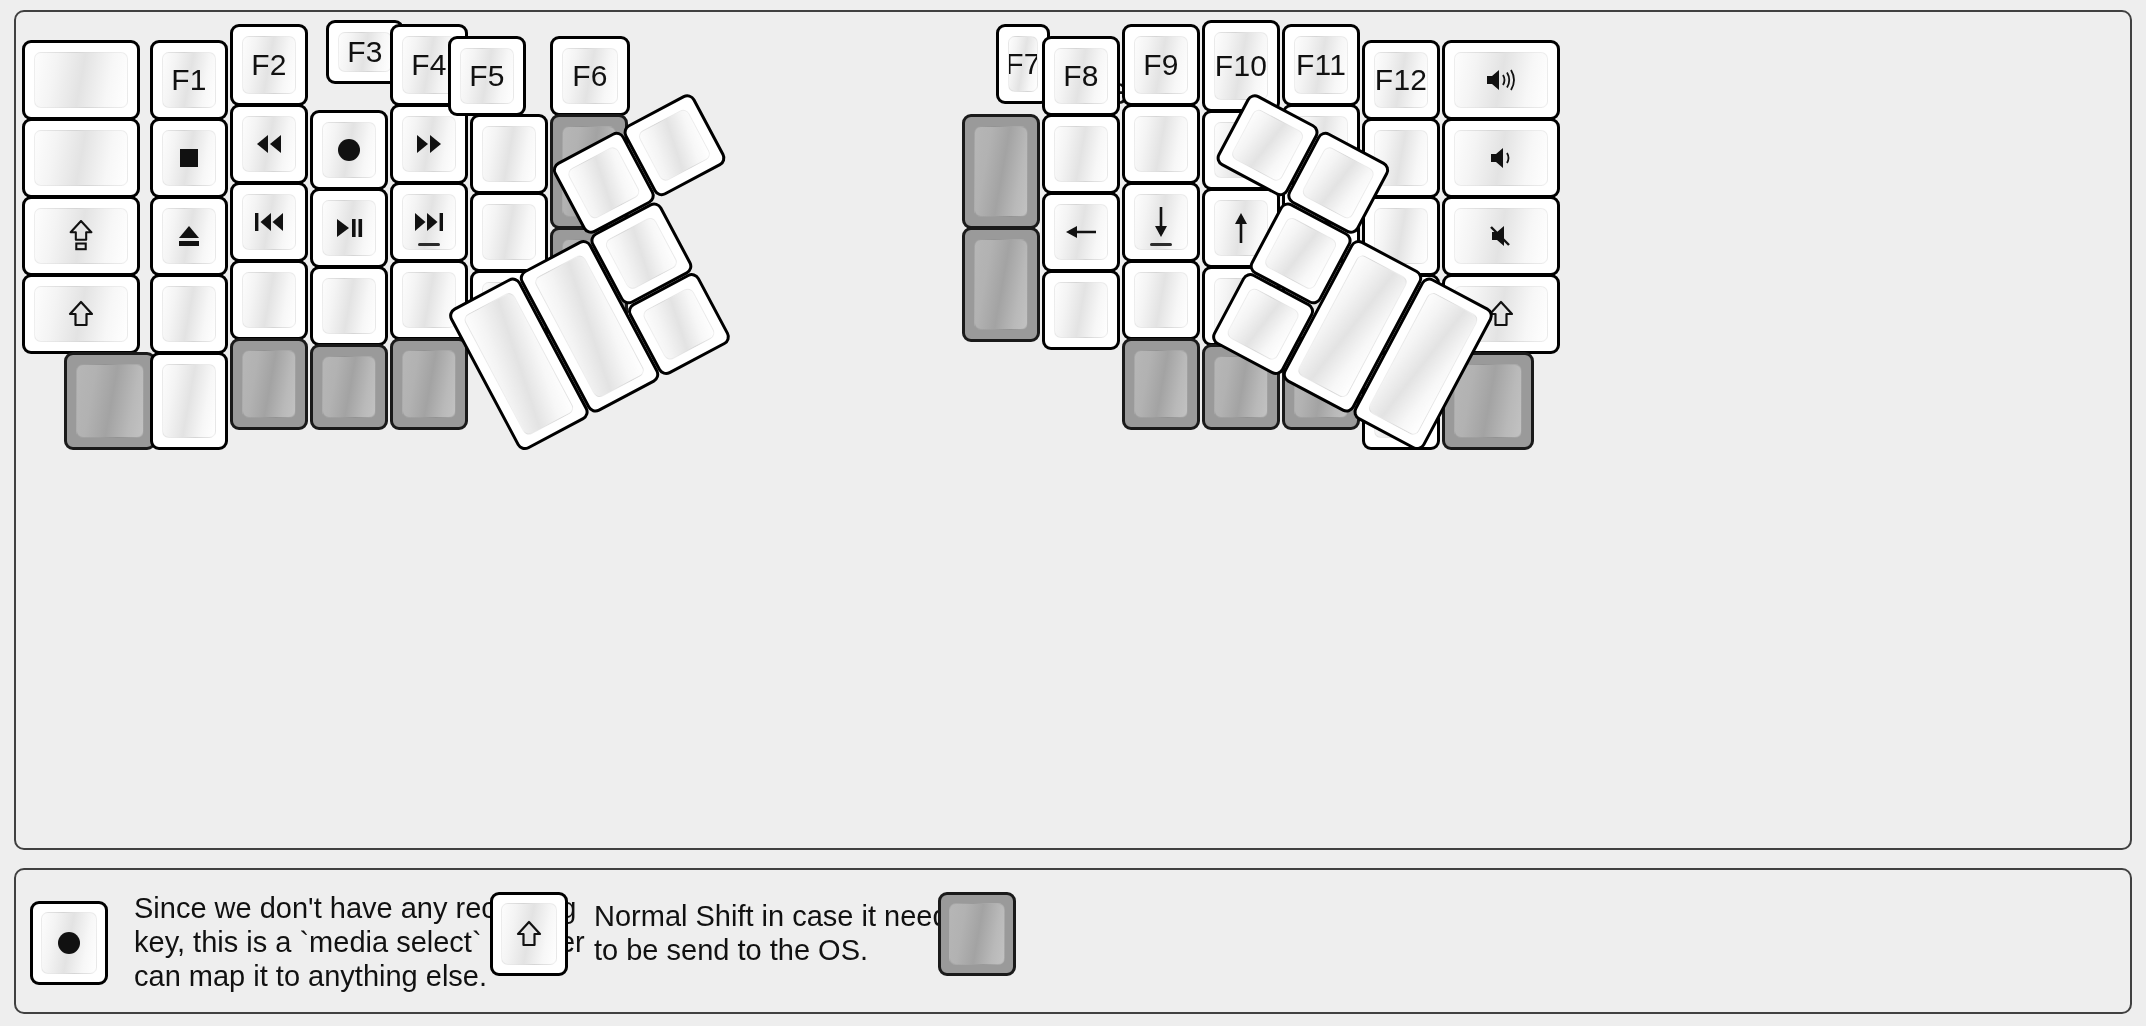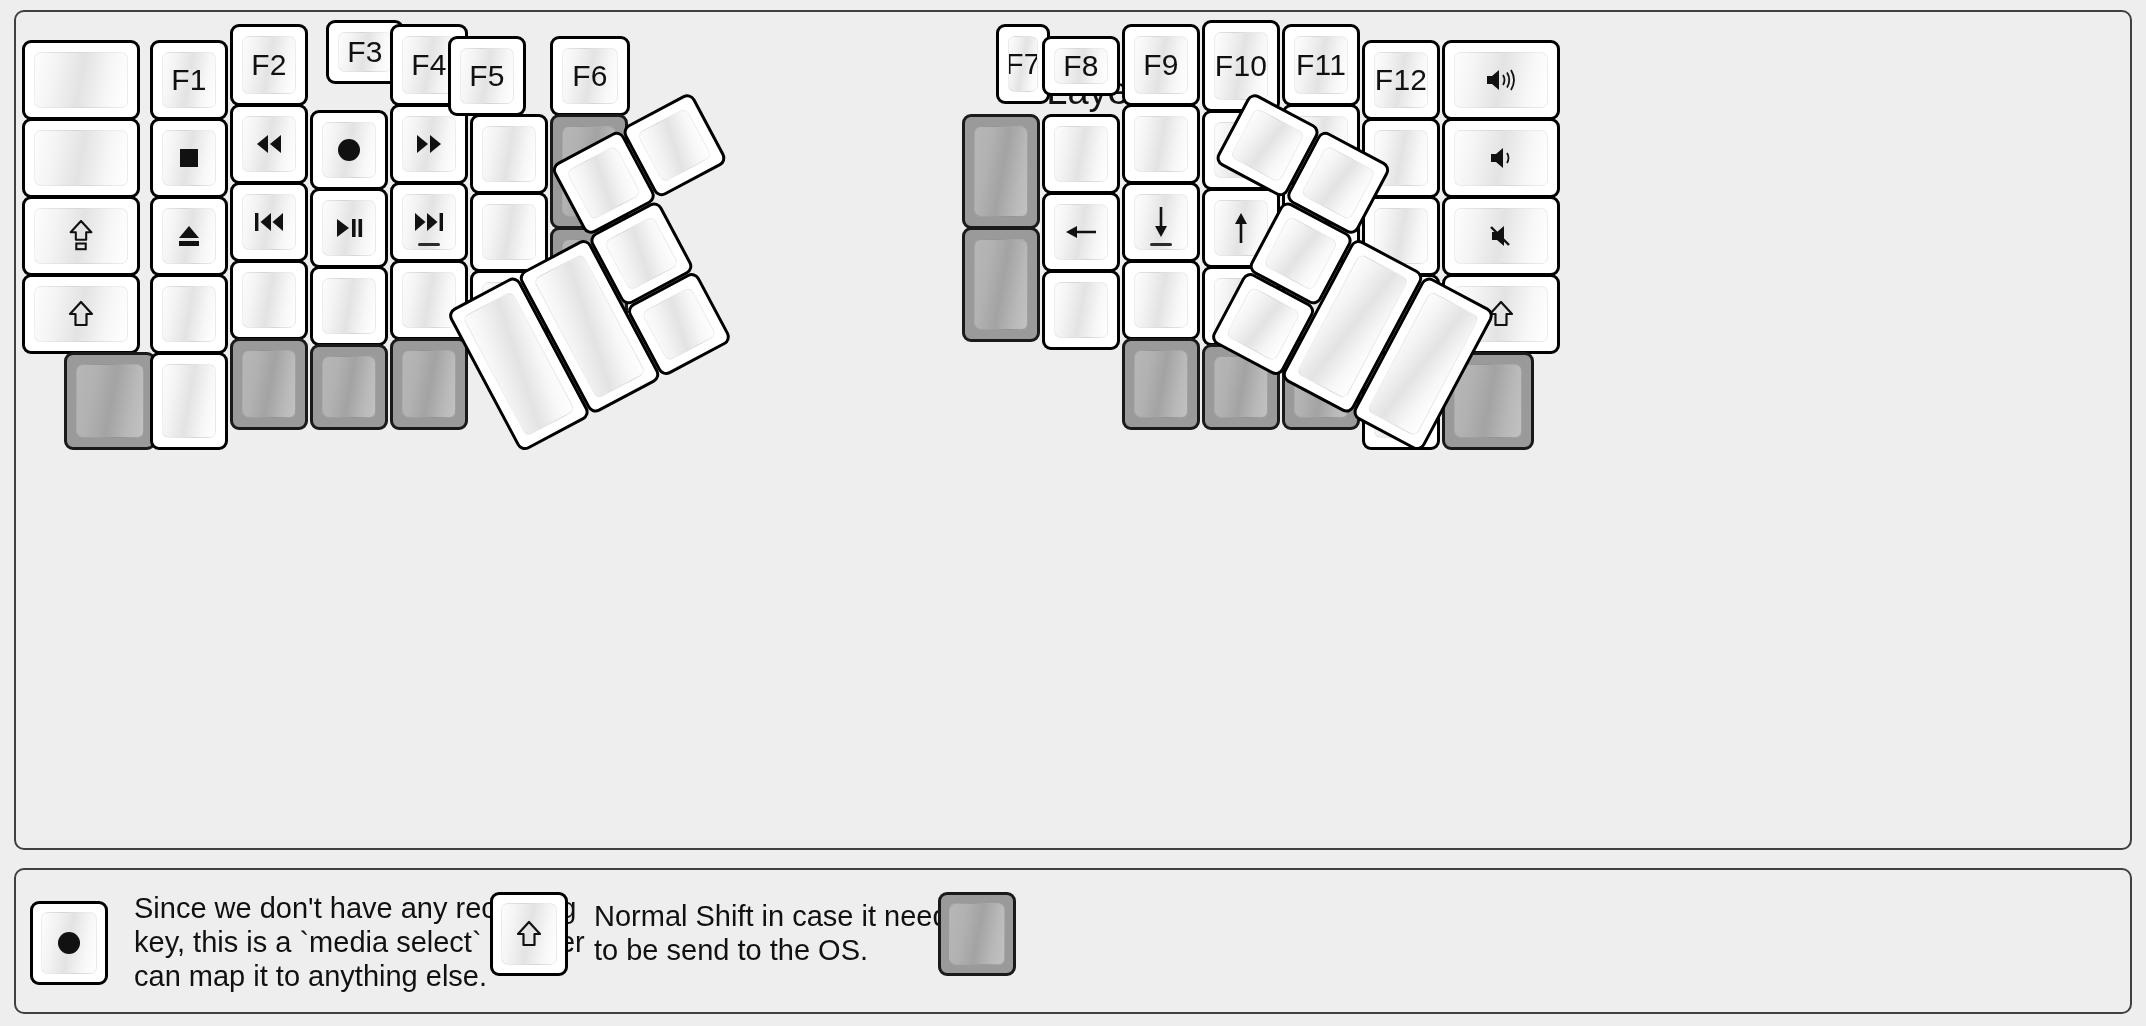--- a/index.html
+++ b/index.html
@@ -305,21 +305,21 @@
           <span class="legend-txt">F7</span>
         </div>
       </div>
     <div class="key transparent" style="left:946px;top:102px;width:78px;height:115px;">
       <div class="cap"></div>
       </div>
     <div class="key transparent" style="left:946px;top:215px;width:78px;height:115px;">
       <div class="cap"></div>
       </div>
 
-    <div class="key" style="left:1026px;top:24px;width:78px;height:60px;">
+    <div class="key" style="left:1026px;top:24px;width:78px;height:80px;">
       <div class="cap">
           <span class="legend-txt">F8</span>
         </div>
       </div>
     <div class="key" style="left:1026px;top:102px;width:78px;height:80px;">
       <div class="cap"></div>
       </div>
     <div class="key" style="left:1026px;top:180px;width:78px;height:80px;">
       <div class="cap">
         <span>

